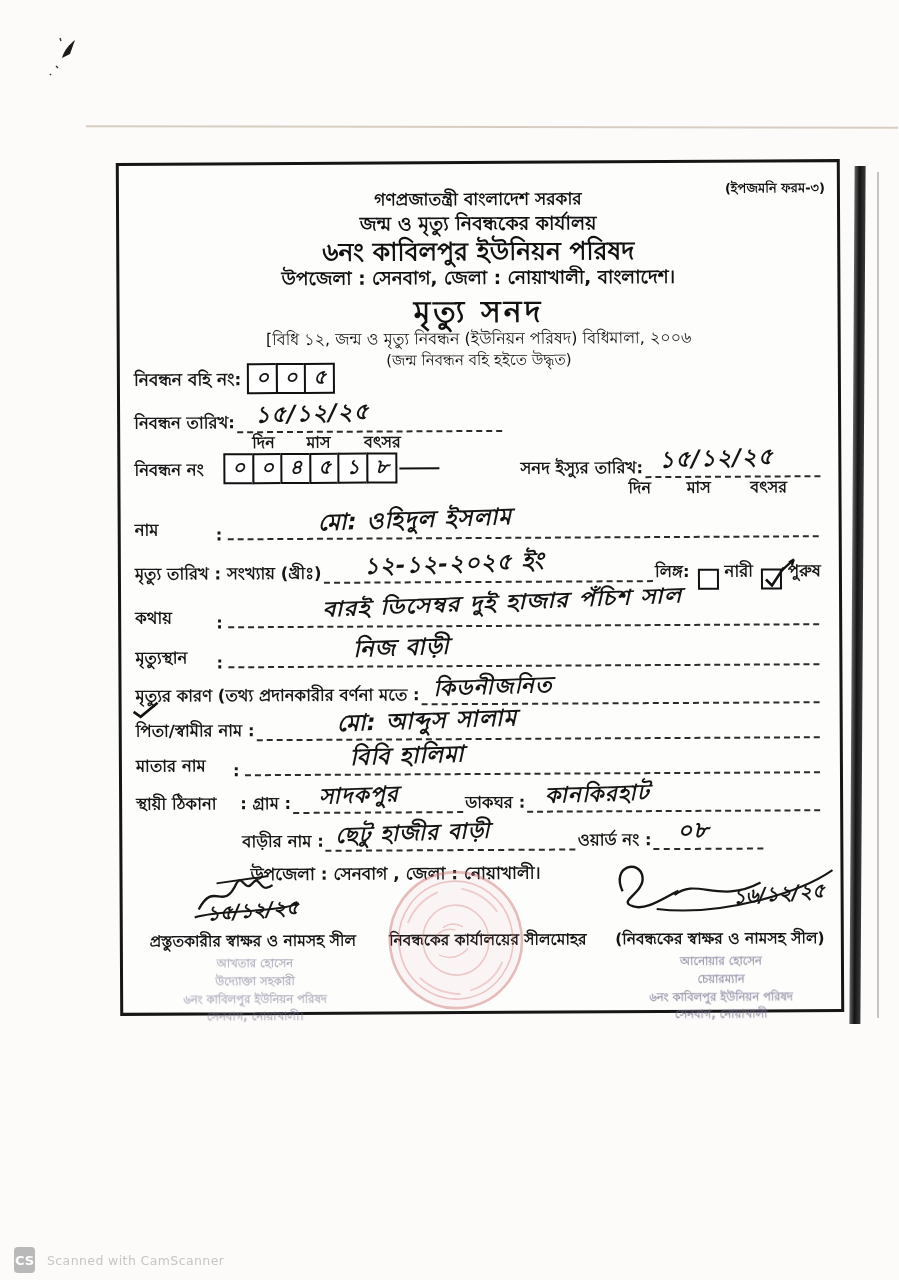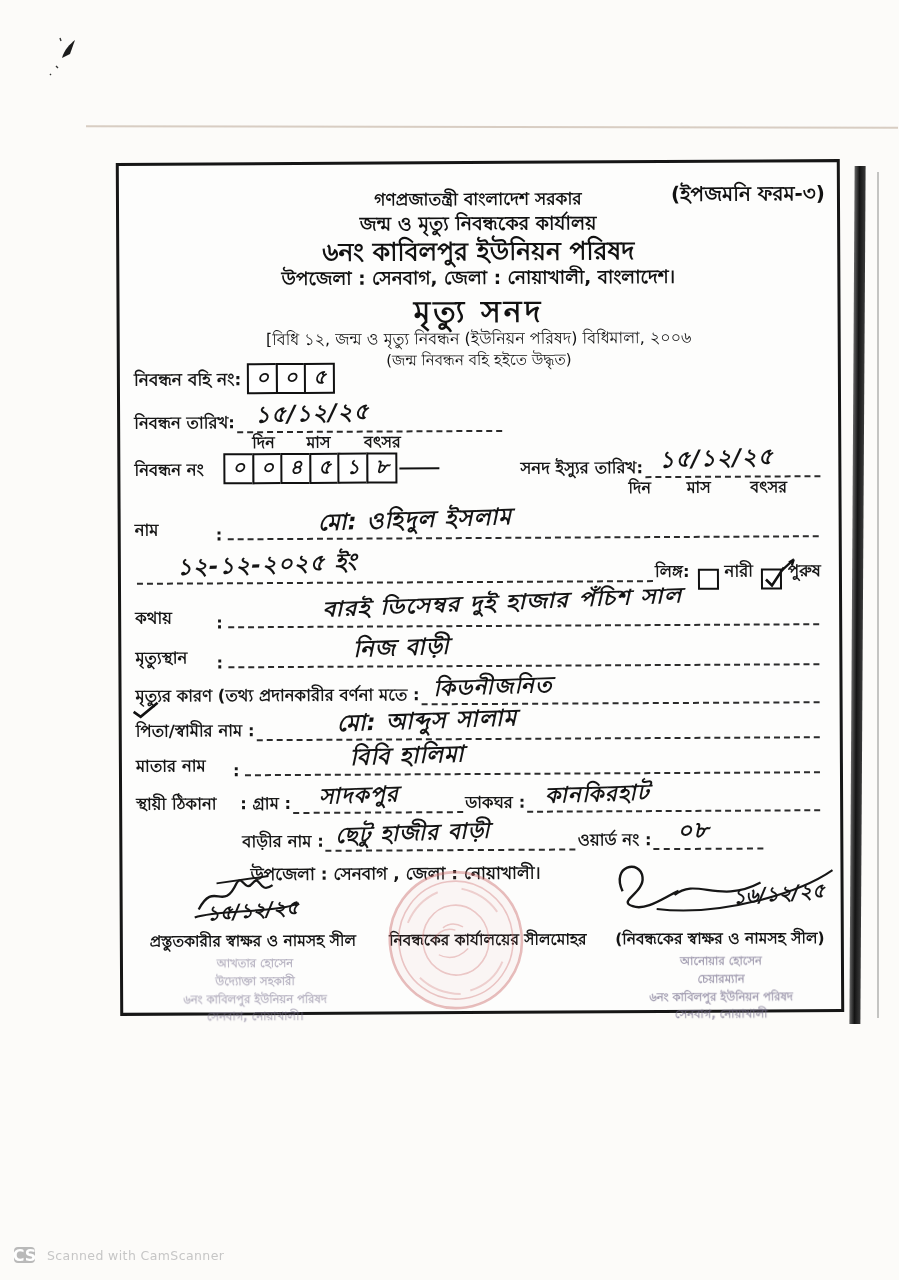--- a/index.html
+++ b/index.html
@@ -13,21 +13,21 @@
   .page-edge { position:absolute; left:852px; top:166px; width:11px; height:858px;
                background:linear-gradient(90deg,#666,#141414 45%,#3a3a3a);
                transform:rotate(.35deg); }
   .page-edge-thin { position:absolute; left:877px; top:172px; width:2px; height:846px;
                background:rgba(0,0,0,.22); }
 
   
   .cert { position:absolute; left:118px; top:161px; width:724px; height:853px;
           border:3px solid #161616; background:#fdfdfc; transform:rotate(-.3deg); }
   .center { position:absolute; left:0; right:0; text-align:center; color:#111; }
-  .form-tag { position:absolute; top:16px; right:12px; font-size:20px; font-weight:bold; color:#111; }
+  .form-tag { position:absolute; top:16px; right:12px; font-size:13px; font-weight:bold; color:#111; }
 
   .h-govt    { top:22px;  font-size:17px; font-weight:600; }
   .h-office  { top:45px;  font-size:19px; font-weight:600; }
   .h-union   { top:68px;  font-size:25px; font-weight:bold; }
   .h-loc     { top:100px; font-size:18.5px; font-weight:bold; }
   .h-title   { top:124px; font-size:30px; font-weight:bold; letter-spacing:3px; }
   .h-rule    { top:162px; font-size:16px; font-weight:500; }
   .h-extract { top:184px; font-size:15px; font-weight:500; }
 
   .lblrow { position:absolute; display:flex; align-items:flex-end; color:#161616;
@@ -60,22 +60,22 @@
   .stamp.dark { color:rgba(118,110,140,.68); }
   .sigsvg { position:absolute; overflow:visible; }
   .hw-date { position:absolute; font-style:italic; font-weight:bold; color:#151515;
              font-size:20px; transform:rotate(-4deg); }
 
   .seal { position:absolute; left:262px; top:704px; width:142px; height:144px;
           transform:rotate(-8deg); opacity:.85; }
 
   
   .wm { position:absolute; left:14px; top:1247px; display:flex; align-items:center; }
-  .wm-logo { width:21px; height:16px; background:#b9b9b9; border-radius:4px; color:#fff;
-             font-size:16px; font-weight:bold; display:flex; align-items:center; justify-content:center; }
+  .wm-logo { width:21px; height:26px; background:#b9b9b9; border-radius:4px; color:#fff;
+             font-size:13px; font-weight:bold; display:flex; align-items:center; justify-content:center; }
   .wm-text { margin-left:12px; font-size:12.5px; color:#c6c6c6; letter-spacing:.4px; }
 
   .inkmark { position:absolute; left:48px; top:28px; }
   .father-tick { position:absolute; left:10px; top:534px; }
 </style>
 </head>
 <body>
 
 <div id="canvas">
 
@@ -146,20 +146,21 @@
 
     <div class="lblrow" style="top:352px">
       <span class="lbl" style="width:80px">নাম</span>
       <span class="colon">:</span>
       <span class="fill">
         <span class="hw hw-val" style="left:90px; font-size:23px">মো: ওহিদুল ইসলাম</span>
       </span>
     </div>
 
     <div class="lblrow" style="top:396px">
+      <span class="lbl">মৃত্যু তারিখ : সংখ্যায় (খ্রীঃ)</span>
       <span class="fill">
         <span class="hw hw-val" style="left:40px; font-size:23px">১২-১২-২০২৫ ইং</span>
       </span>
       <span class="lbl">লিঙ্গ:</span>
       <span class="cb"></span>
       <span class="lbl">নারী</span>
       <span class="cb">
         <svg width="36" height="34" viewBox="0 0 36 34">
           <path d="M6 22 L12 28 L24 10" stroke="#111" stroke-width="2.6" fill="none"></path>
           <path d="M22 13 L34 2 L29 5 M34 2 L32 8" stroke="#111" stroke-width="2.2" fill="none"></path>

